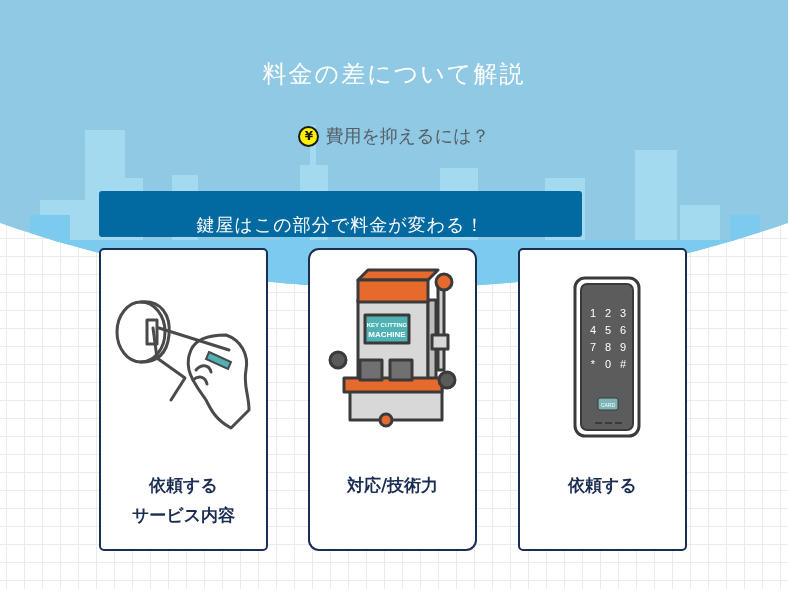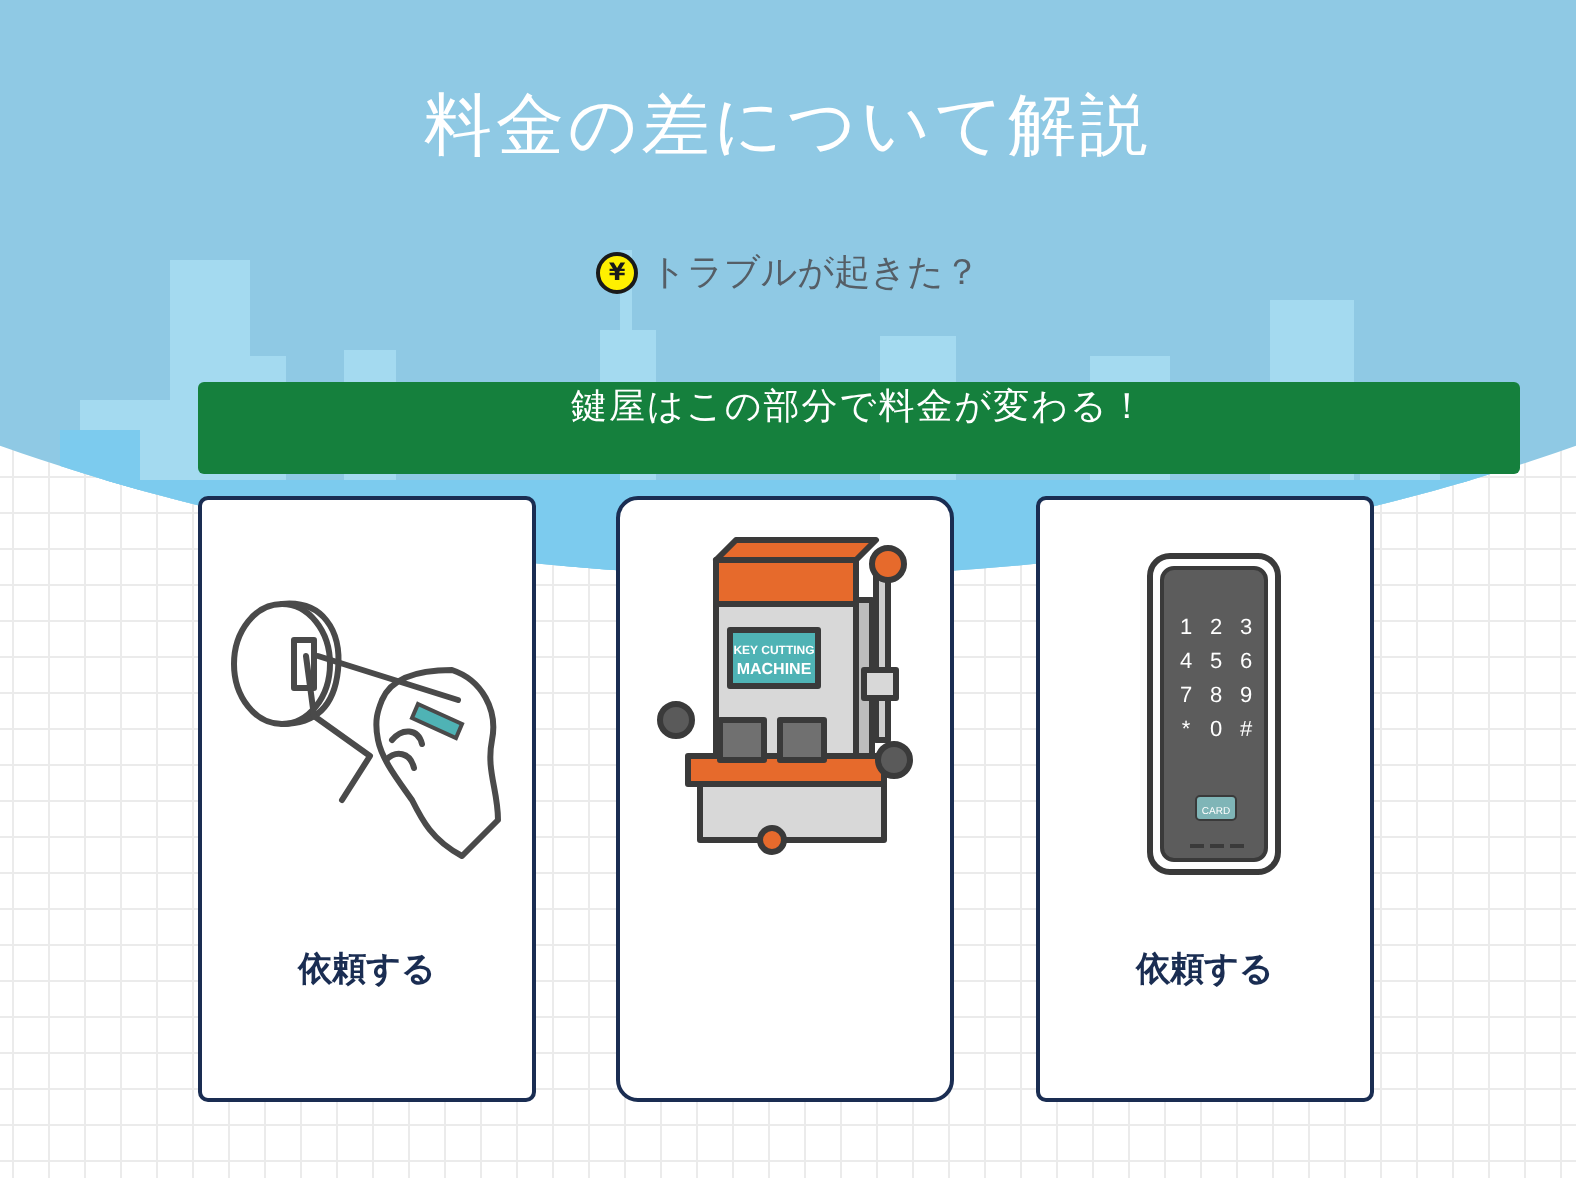--- a/index.html
+++ b/index.html
@@ -12,35 +12,35 @@
       linear-gradient(to bottom, #ebebeb 1px, transparent 1px);
     background-size: 18px 18px;
     background-position: 6px 4px;
   }
   .hero {
     position:absolute; left:-400px; top:-700px; width:1588px; height:988px;
     border-radius:50%; background:#8fc9e4; overflow:hidden;
   }
   .skyline { position:absolute; left:0; top:0; width:788px; height:300px; }
   .title {
-    position:absolute; left:0; top:40px; width:788px; text-align:center;
-    color:#ffffff; font-size:34px; letter-spacing:2px; font-weight:normal;
+    position:absolute; left:0; top:58px; width:788px; text-align:center;
+    color:#ffffff; font-size:24px; letter-spacing:2px; font-weight:normal;
   }
   .subtitle {
     position:absolute; left:0; top:124px; width:788px; display:flex; justify-content:center; align-items:center; gap:6px;
     color:#555e66; font-size:18px;
   }
   .yen {
     width:21px; height:21px; border-radius:50%; background:#fff000; border:2px solid #1a1a1a;
     box-sizing:border-box; display:flex; align-items:center; justify-content:center;
     font-size:12px; font-weight:bold; color:#1a1a1a;
   }
   .banner {
-    position:absolute; left:99px; top:191px; width:661px; height:46px; background:#15803d;
-    border-radius:3px; color:#ffffff; font-size:18px; display:flex; align-items:flex-start; justify-content:center; letter-spacing:1px;
+    position:absolute; left:99px; top:191px; width:483px; height:46px; background:#0369a1;
+    border-radius:3px; color:#ffffff; font-size:18px; display:flex; align-items:flex-end; justify-content:center; letter-spacing:1px;
   }
   .card {
     position:absolute; top:248px; width:169px; height:303px; background:#ffffff;
     border:2px solid #1a2d52; border-radius:5px; box-sizing:border-box;
   }
   .card .art { position:absolute; left:0; top:10px; width:165px; height:190px; }
   .card .label {
     position:absolute; left:0; top:220px; width:165px; text-align:center; color:#1a2d52;
     font-size:17px; font-weight:bold; line-height:30px;
   }
@@ -69,21 +69,21 @@
       <rect x="730" y="215" width="30" height="85"></rect>
       <rect x="0" y="240" width="788" height="60"></rect>
     </g>
   </svg>
 </div>
 
 <div class="title">料金の差について解説</div>
 
 <div class="subtitle">
   <span class="yen">¥</span>
-  <span>トラブルが起きた？</span>
+  <span>費用を抑えるには？</span>
 </div>
 
 <div class="banner">
   <span>鍵屋はこの部分で料金が変わる！</span>
 </div>
 
 <div class="card" style="left:99px;padding-left:40px;">
   <svg class="art" viewBox="0 0 165 190">
     <g fill="none" stroke="#4a4a4a" stroke-width="3" stroke-linecap="round" stroke-linejoin="round">
       <ellipse cx="40" cy="72" rx="24" ry="30"></ellipse>
@@ -92,20 +92,21 @@
       <path d="M52 68 l4 30 l28 20 l-14 22"></path>
       <path d="M58 68 l70 22"></path>
       <path d="M90 90 C95 78 110 75 125 75 C140 80 148 95 145 110 C142 125 148 135 148 150 L130 168 C115 160 110 150 105 140 C98 130 90 120 88 110 C86 100 88 95 90 90 Z"></path>
       <path d="M95 110 C100 104 108 104 110 112"></path>
       <path d="M92 120 C97 115 104 116 106 124"></path>
     </g>
     <path d="M108 92 l22 10 l-3 7 l-22 -10 z" fill="#4fb3b5" stroke="#4a4a4a" stroke-width="2"></path>
   </svg>
   <div class="label">
     <div>依頼する</div>
+    <div>サービス内容</div>
   </div>
 </div>
 
 <div class="card" style="left:308px;border-radius:11px;">
   <svg class="art" viewBox="0 0 165 190">
     <g stroke="#3a3a3a" stroke-width="3" stroke-linejoin="round">
       <rect x="48" y="40" width="70" height="80" fill="#d8d8d8"></rect>
       <rect x="118" y="40" width="8" height="80" fill="#bdbdbd"></rect>
       <path d="M48 20 h70 l10 -10 h-70 z" fill="#e66a2c"></path>
       <rect x="48" y="20" width="70" height="22" fill="#e66a2c"></rect>
@@ -118,20 +119,21 @@
       <rect x="50" y="100" width="22" height="20" fill="#707070"></rect>
       <rect x="80" y="100" width="22" height="20" fill="#707070"></rect>
       <circle cx="28" cy="100" r="8" fill="#5a5a5a"></circle>
       <circle cx="137" cy="120" r="8" fill="#5a5a5a"></circle>
       <circle cx="76" cy="160" r="6" fill="#e66a2c"></circle>
     </g>
     <text x="77" y="67" font-size="6" fill="#ffffff" font-weight="bold" text-anchor="middle" font-family="Liberation Sans, sans-serif">KEY CUTTING</text>
     <text x="77" y="77" font-size="8" fill="#ffffff" font-weight="bold" text-anchor="middle" font-family="Liberation Sans, sans-serif">MACHINE</text>
   </svg>
   <div class="label">
+    <div>対応/技術力</div>
   </div>
 </div>
 
 <div class="card" style="left:518px;">
   <svg class="art" viewBox="0 0 165 190">
     <rect x="55" y="18" width="64" height="158" rx="10" fill="#ffffff" stroke="#3a3a3a" stroke-width="3"></rect>
     <rect x="61" y="24" width="52" height="146" rx="6" fill="#5c5c5c" stroke="#3a3a3a" stroke-width="2"></rect>
     <g fill="#ffffff" font-size="11" font-family="Liberation Sans, sans-serif" text-anchor="middle">
       <text x="73" y="57">1</text>
         <text x="88" y="57">2</text>

